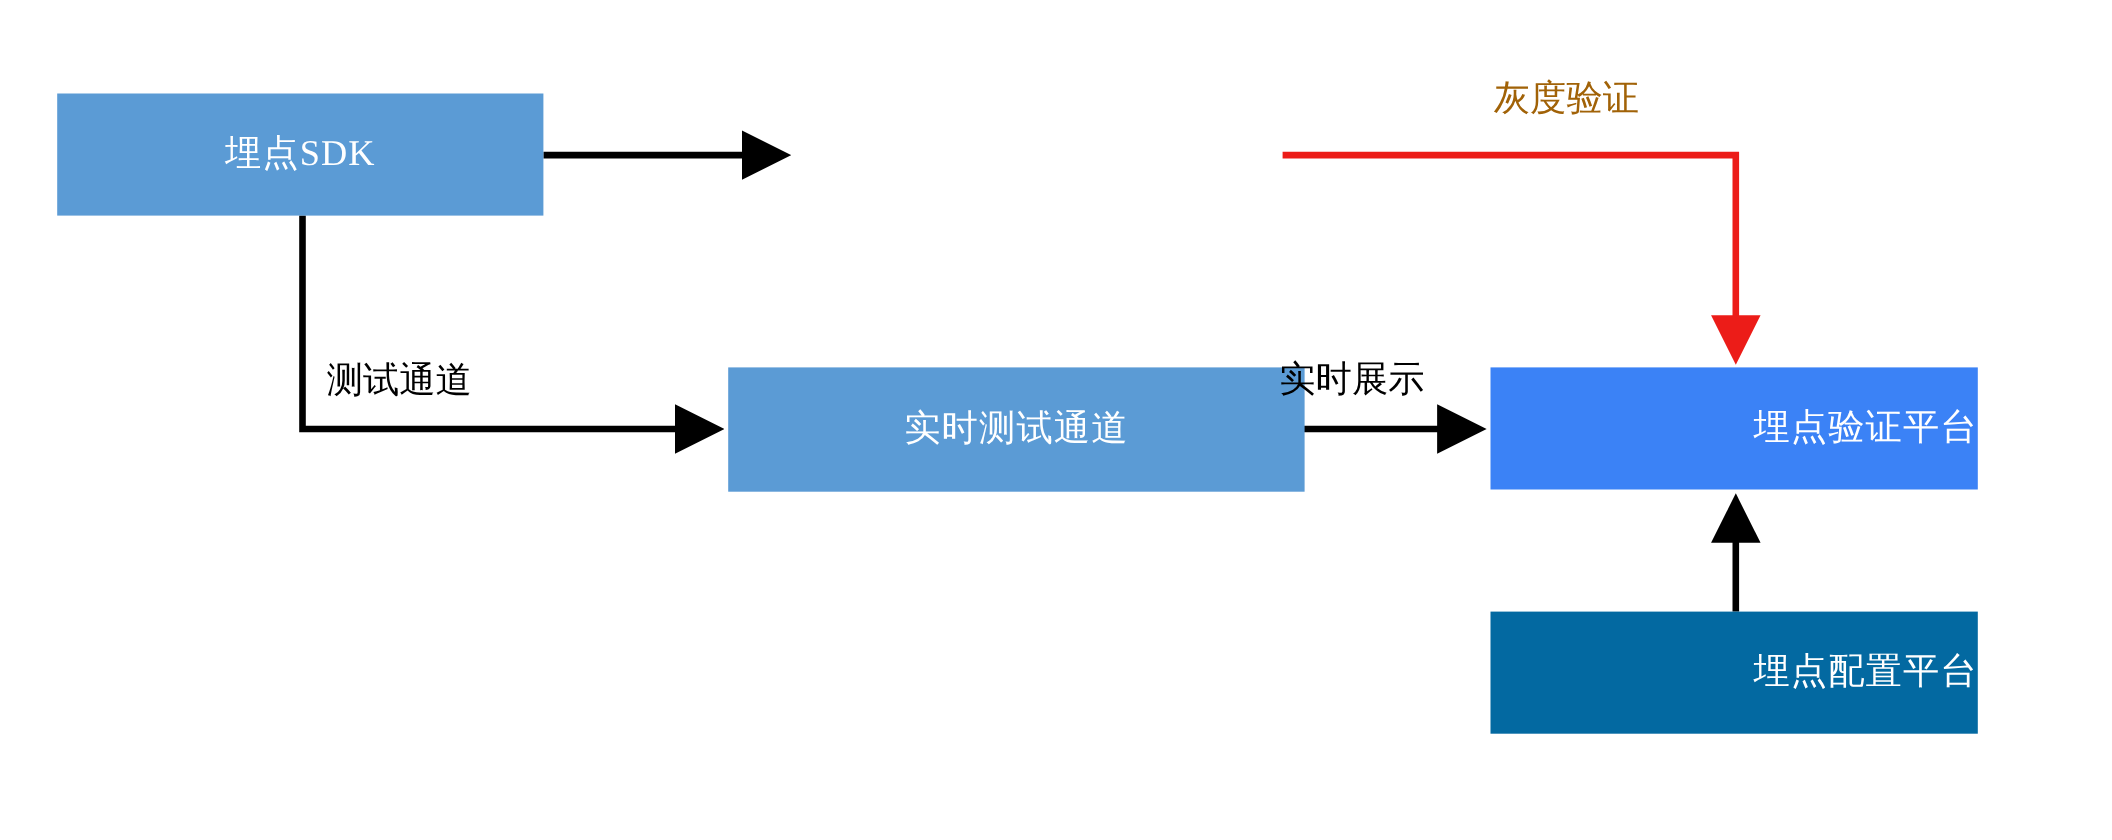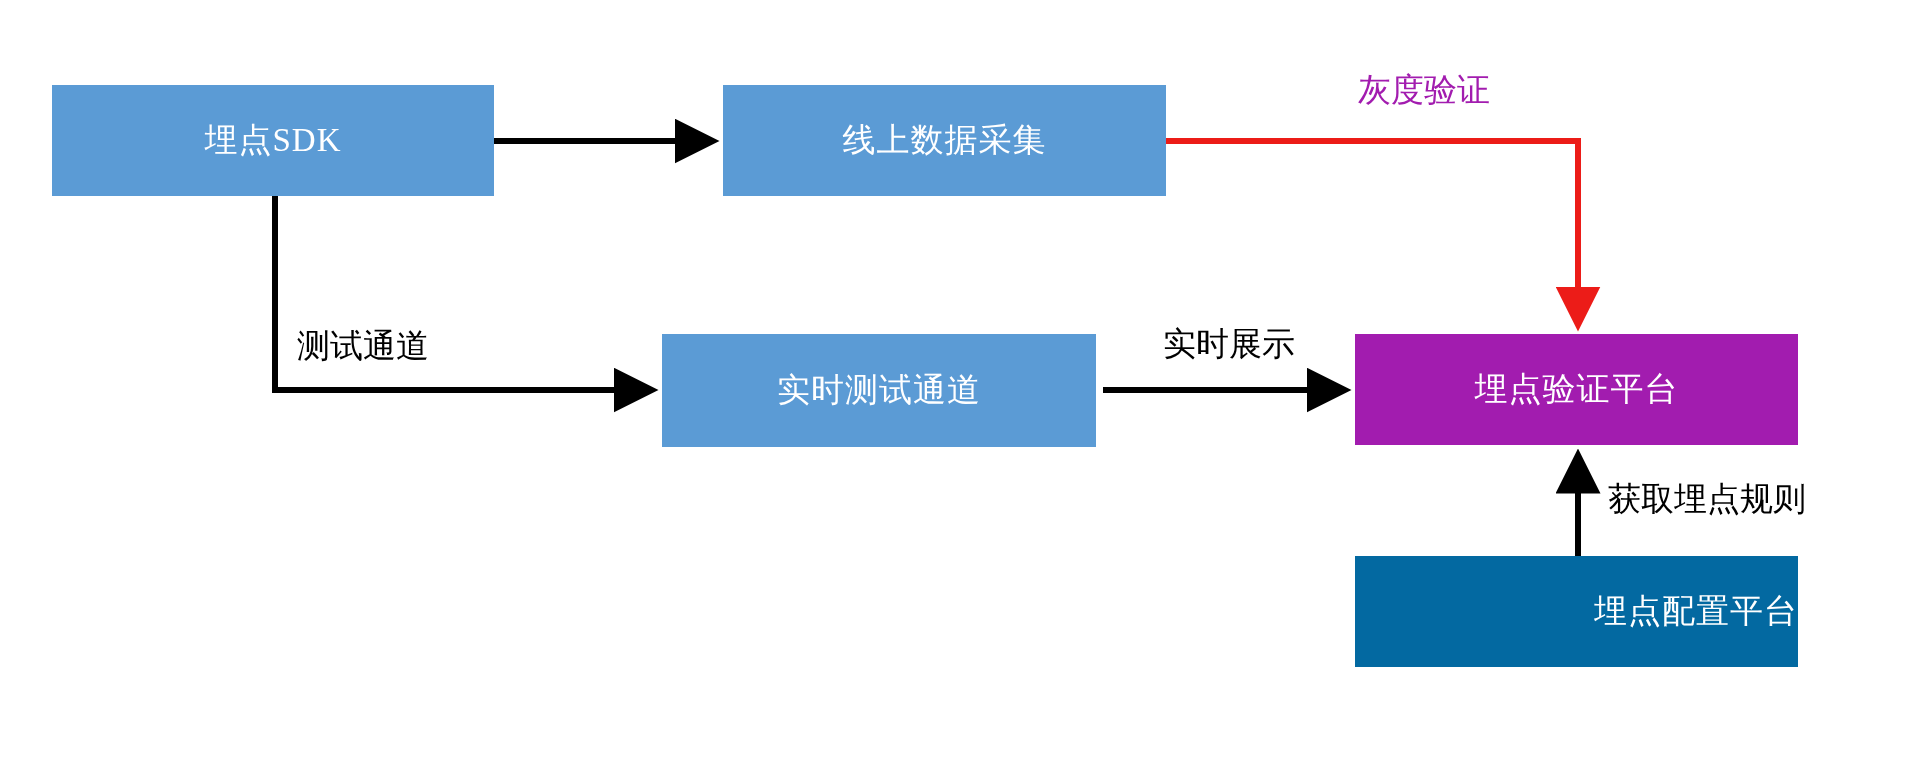--- a/index.html
+++ b/index.html
@@ -41,21 +41,21 @@
     user-select: none;
   }
   .edge-label {
     position: absolute;
     font-size: 33px;
     line-height: 1;
     white-space: nowrap;
     user-select: none;
   }
   .edge-label.black { color: #000000; margin-left: 12px; }
-  .edge-label.red   { color: #a21caf; }
+  .edge-label.red   { color: #a16207; }
 </style>
 </head>
 <body>
 
 <div id="canvas">
 
   <svg id="edges" viewBox="0 0 1920 764" width="1920" height="764" xmlns="http://www.w3.org/2000/svg">
     <defs>
       <marker id="arrow-black" viewBox="0 0 12 12" refX="10" refY="6" markerWidth="7.5" markerHeight="7.5" orient="auto-start-reverse">
         <path d="M 0 0 L 12 6 L 0 12 z" fill="#000000"></path>
@@ -73,37 +73,33 @@
 
     <path d="M 1166 141 L 1578 141 L 1578 324" fill="none" stroke="#ec1c18" stroke-width="6" stroke-linejoin="miter" marker-end="url(#arrow-red)"></path>
 
     <path d="M 1578 556 L 1578 456" fill="none" stroke="#000000" stroke-width="6" marker-end="url(#arrow-black)"></path>
   </svg>
 
   <div class="node" style="left:52px; top:85px; width:442px; height:111px; background:#5b9bd5;">
     <span>埋点SDK</span>
   </div>
 
-  <div class="node" style="left:723px; top:85px; width:443px; height:111px; background:#5b9bd5;">
-    <span>线上数据采集</span>
-  </div>
 
-  <div class="node" style="left:662px; top:334px; width:434px; height:113px; background:#5b9bd5;">
+  <div class="node" style="left:662px; top:334px; width:524px; height:113px; background:#5b9bd5;">
     <span>实时测试通道</span>
   </div>
 
-  <div class="node" style="left:1355px; top:334px; width:443px; height:111px; background:#a21caf;">
+  <div class="node" style="left:1355px; top:334px; width:443px; height:111px; background:#3b82f6;justify-content:flex-end;">
     <span>埋点验证平台</span>
   </div>
 
   <div class="node" style="left:1355px; top:556px; width:443px; height:111px; background:#0369a1;justify-content:flex-end;">
     <span>埋点配置平台</span>
   </div>
 
   <div class="edge-label black" style="left:285px; top:330px;">测试通道</div>
 
   <div class="edge-label black" style="left:1151px; top:330px;font-family:Liberation Mono, monospace;">实时展示</div>
 
   <div class="edge-label red" style="left:1358px; top:74px;">灰度验证</div>
 
-  <div class="edge-label black" style="left:1596px; top:483px;">获取埋点规则</div>
 
 </div>
 
 </body></html>

